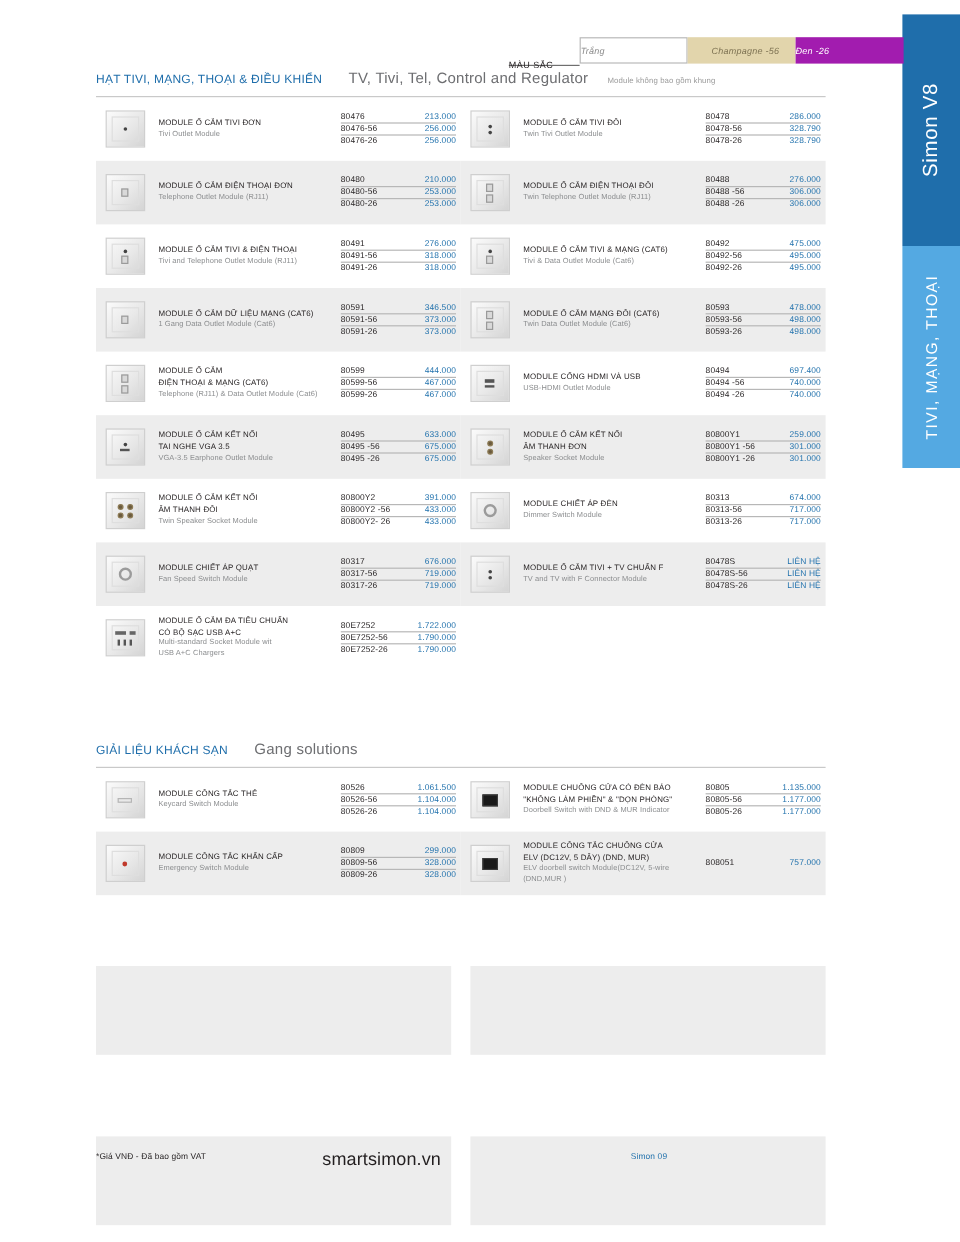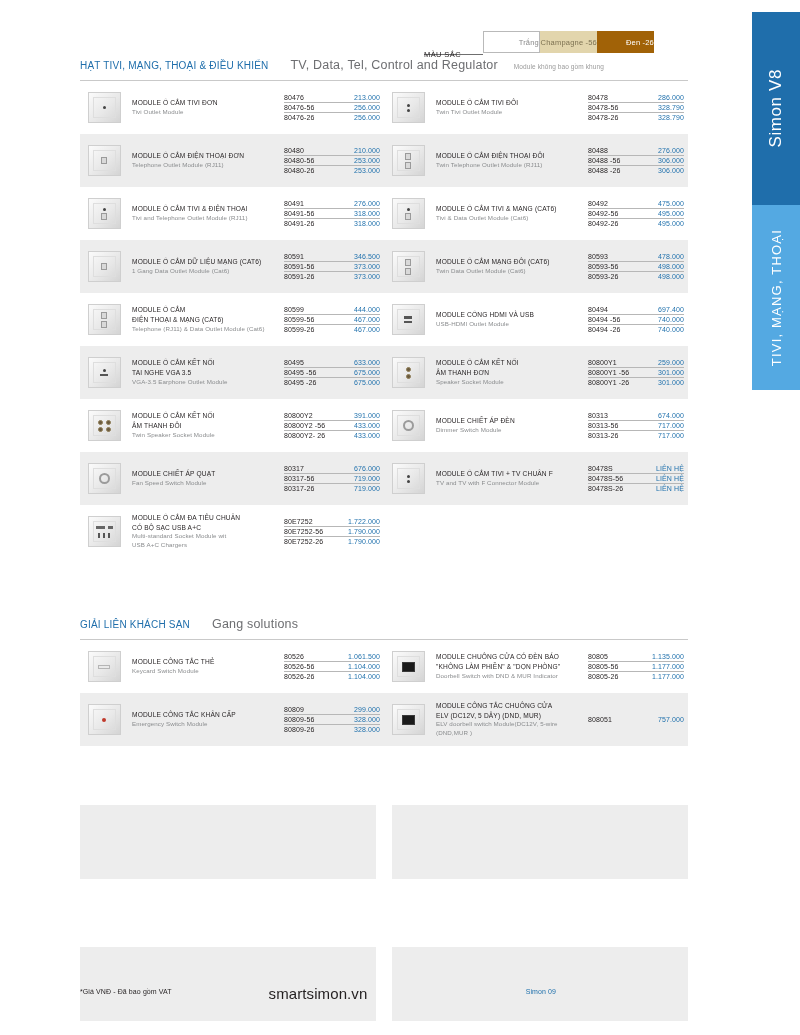--- a/index.html
+++ b/index.html
@@ -36,26 +36,26 @@
     font-size: 7.5px;
   }
   .legend-label {
     display: flex; align-items: center;
     padding-right: 22px;
     color: #231f20; letter-spacing: .4px;
     border-bottom: 1px solid #6f6f6f;
     margin-top: 23px;
   }
   .swatch {
-    width: 57px; display: flex; align-items: center; justify-content: flex-end;
-    font-size: 7.5px; letter-spacing: .2px;
+    width: 90px; display: flex; align-items: center; justify-content: flex-start;
+    font-size: 7.5px; letter-spacing: .2px; font-style: italic;
   }
   .sw-trang { background:#ffffff; color:#8a8a8a; border:1px solid #b9b9b9; }
-  .sw-champ { background:#e2d5ac; color:#7d7252; }
-  .sw-den   { background:#a16207; color:#ffffff; }
+  .sw-champ { background:#e2d5ac; color:#7d7252;padding-left:20px; }
+  .sw-den   { background:#a21caf; color:#ffffff; }
 
   
   .section { position: absolute; left: 80px; width: 608px; }
   .sec-head { display: flex; align-items: baseline; }
   .sec-title {
     font-size: 10px; color: #1f6eab; letter-spacing: .2px; font-weight: 400;
   }
   .sec-sub {
     font-size: 12.5px; color: #6d6e71; margin-left: 22px; letter-spacing: .2px;
   }
@@ -123,21 +123,21 @@
   .crow:last-child { border-bottom: none; }
   .code { color: #231f20; letter-spacing: .1px; }
   .price { color: #2272ad; letter-spacing: .1px; text-align: right; }
 
   
   .placeholders { position: absolute; left: 80px; top: 805px; width: 608px; }
   .ph-row { display:flex; justify-content: space-between; margin-bottom: 68px; }
   .ph-box { width: 296px; height: 74px; background: #ededed; }
 
   
-  .footer { position: absolute; left: 0; top: 985px; width: 636px; height: 24px; }
+  .footer { position: absolute; left: 0; top: 958px; width: 636px; height: 24px; }
   .f-left { position:absolute; left: 80px; top: 3px; font-size: 7px; color:#231f20; letter-spacing:.1px;}
   .f-center { position:absolute; left:0; width:100%; top:0; text-align:center; font-size:15px; color:#231f20; letter-spacing:.1px;}
   .f-right { position:absolute; right: 80px; top: 3px; font-size: 7px; color:#2272ad; letter-spacing:.1px;}
 </style>
 </head>
 <body>
 
 <div class="page">
 
   <div class="side-tabs">
@@ -158,21 +158,21 @@
       <span>Champagne -56</span>
     </div>
     <div class="swatch sw-den">
       <span>Đen -26</span>
     </div>
   </div>
 
   <div class="section" id="sec1" style="top:58px;">
     <div class="sec-head">
       <div class="sec-title">HẠT TIVI, MẠNG, THOẠI &amp; ĐIỀU KHIỂN</div>
-      <div class="sec-sub">TV, Data, Tel, Control and Regulator</div>
+      <div class="sec-sub">TV, Tivi, Tel, Control and Regulator</div>
       <div class="sec-note">Module không bao gồm khung</div>
     </div>
     <div class="sec-rule"></div>
     <div class="grid">
       <div class="col" id="col-left-1">
           <div class="row">
             <div class="thumb">
               <div class="plate">
                 <div class="pface">
                   <div class="dot"></div>
@@ -663,21 +663,21 @@
               </div>
             </div>
           </div>
           <div class="row blank"></div>
         </div>
     </div>
   </div>
 
   <div class="section" id="sec2" style="top:617px;">
     <div class="sec-head">
-      <div class="sec-title">GIẢI LIÊN KHÁCH SẠN</div>
+      <div class="sec-title">GIẢI LIỆU KHÁCH SẠN</div>
       <div class="sec-sub">Gang solutions</div>
     </div>
     <div class="sec-rule"></div>
     <div class="grid">
       <div class="col" id="col-left-2">
           <div class="row">
             <div class="thumb">
               <div class="plate">
                 <div class="pface">
                   <div class="bar"></div>

